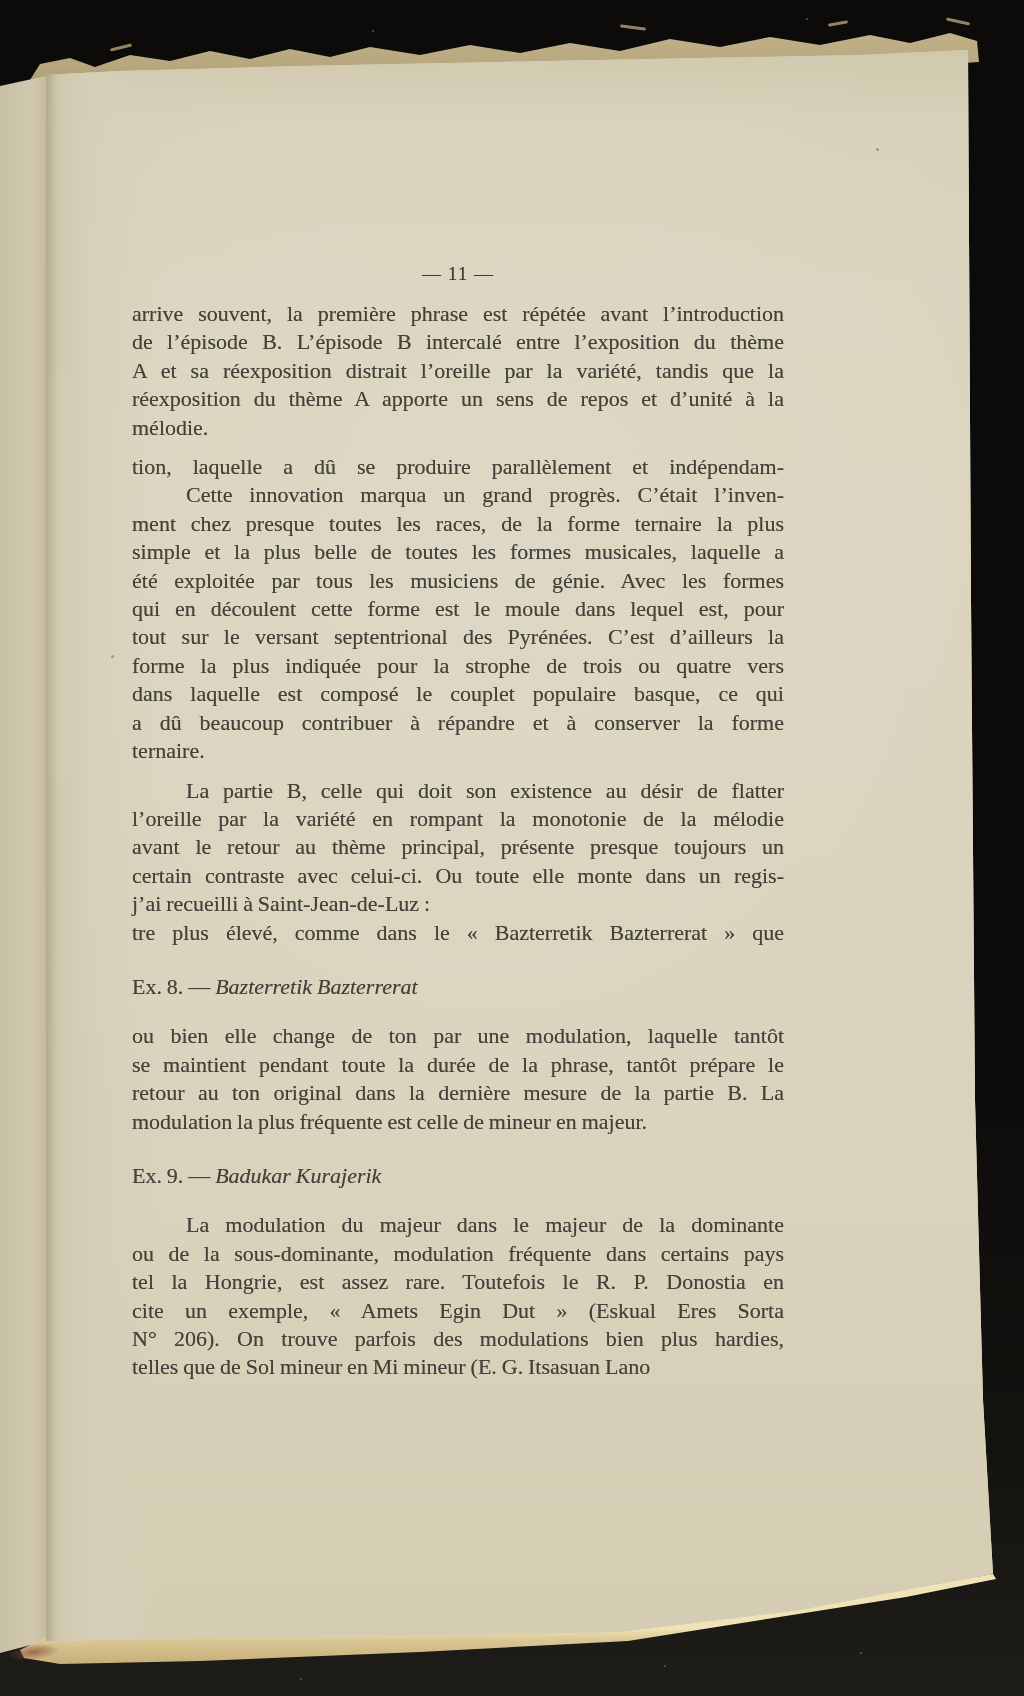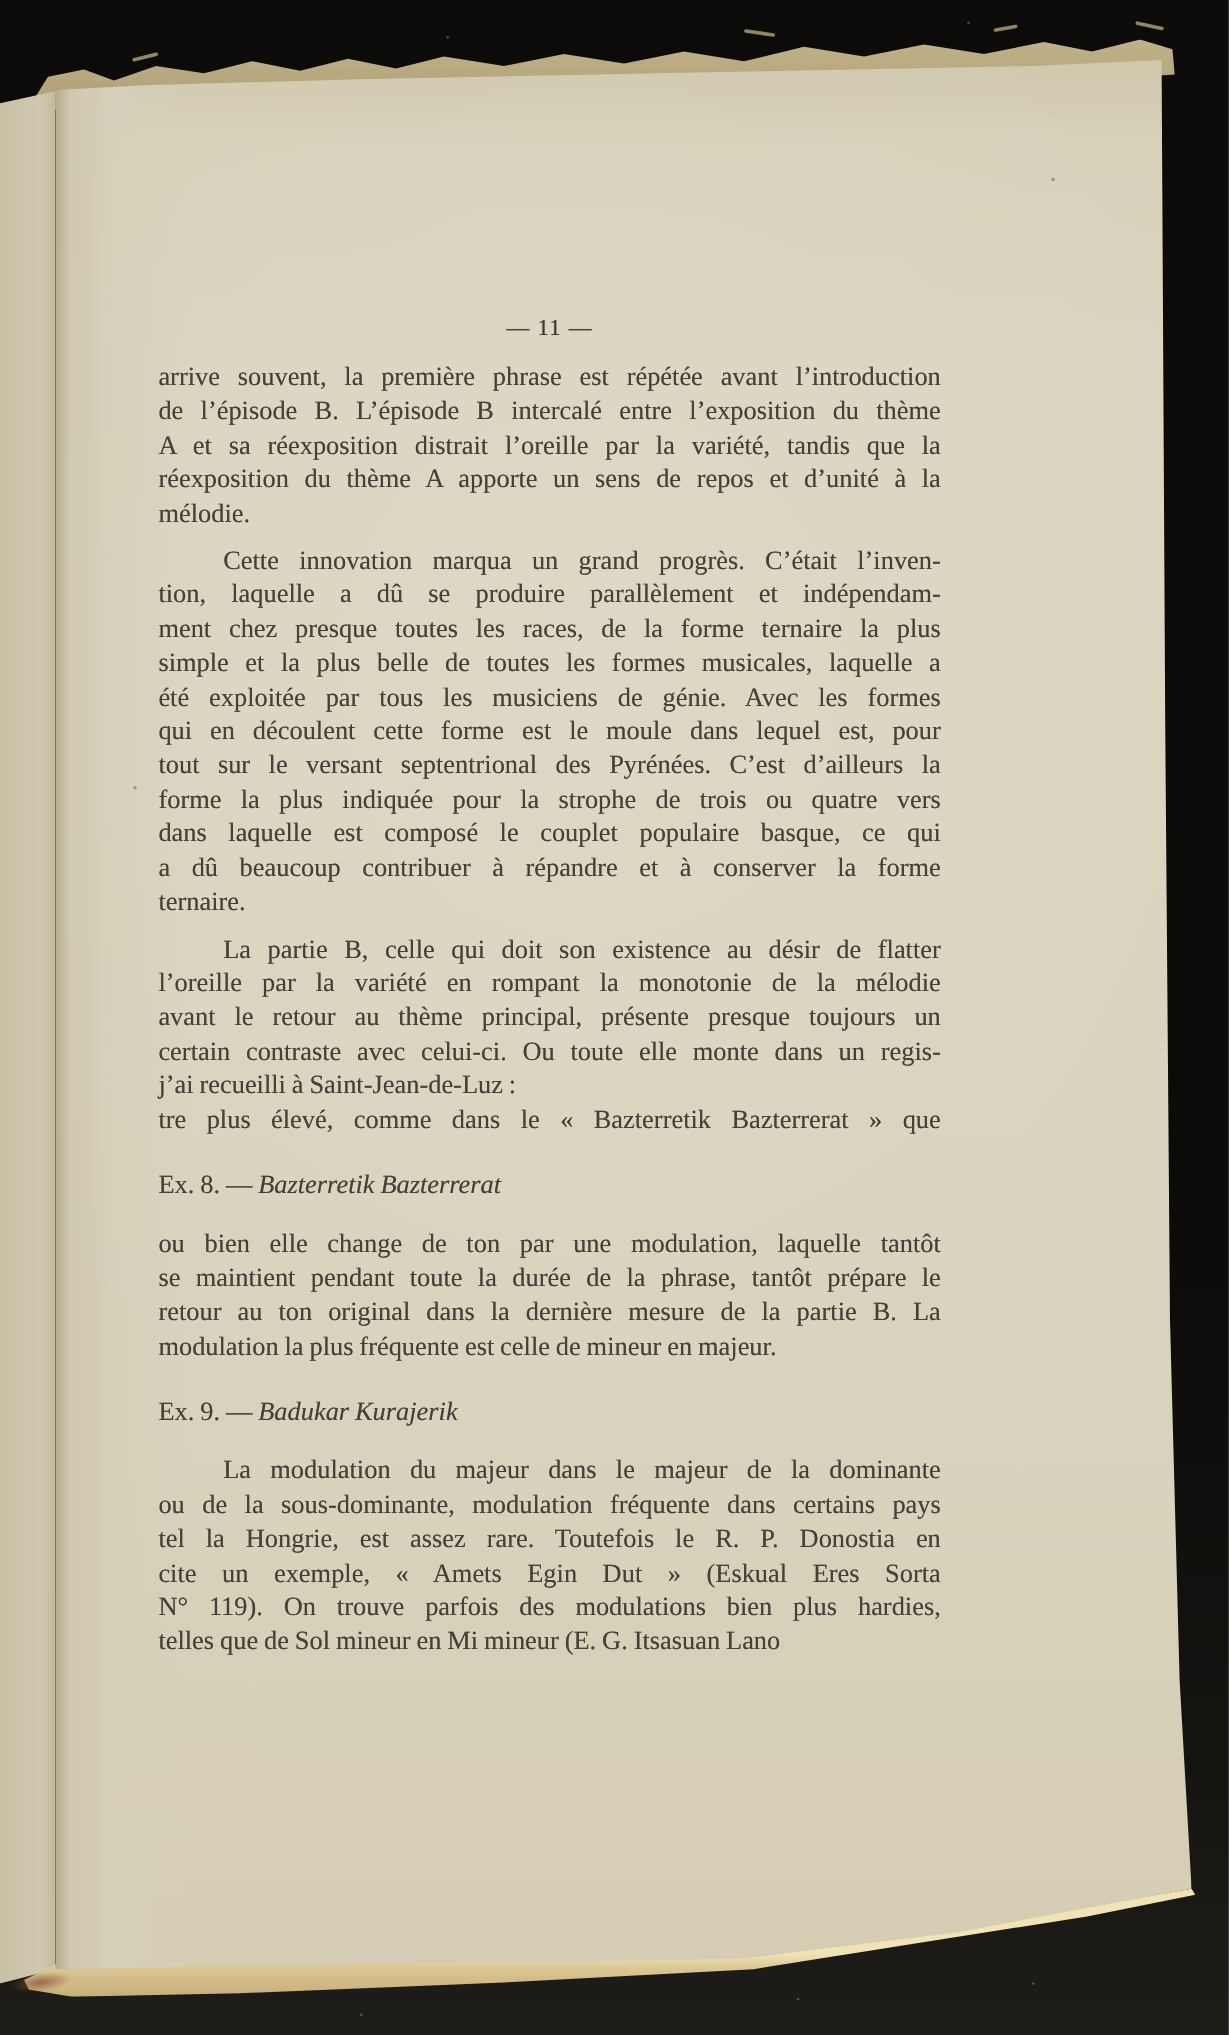--- a/index.html
+++ b/index.html
@@ -39,21 +39,20 @@
 
   
   .page{
     position:absolute;left:0;top:0;width:1024px;height:1696px;
     background:
       radial-gradient(90% 60% at 48% 34%,rgba(255,255,255,.10),rgba(255,255,255,0) 70%),
       linear-gradient(90deg,#b3aa8d 46px,#cfc8ae 58px,#d6cfb8 90px,rgba(214,207,184,0) 160px),
       linear-gradient(180deg,#cfc8ad 50px,#d8d1ba 120px,#dad4bf 300px,#d9d3bd 1200px,#d5cdb3 1630px),
       #d8d1ba;
     clip-path:polygon(46px 75px,120px 71px,300px 66px,600px 60px,860px 55px,968px 50px,971px 600px,975px 1100px,983px 1400px,993px 1574px,900px 1591px,800px 1610px,620px 1632px,400px 1636px,200px 1638px,46px 1641px);
-    border-radius:31px;
   }
   .page-speck{position:absolute;border-radius:50%;background:#6b6354;opacity:.55;}
 
   
   .pagenum{
     position:absolute;left:132px;top:260px;width:652px;
     text-align:center;font-size:19px;line-height:28px;letter-spacing:1px;
     color:#3e3a31;text-shadow:0 0 .6px rgba(62,58,49,.7);
   }
   .text{
@@ -91,22 +90,22 @@
     <div class="pagenum">— 11 —</div>
     <div class="text">
         <div class="para">
           <div class="line">arrive souvent, la première phrase est répétée avant l’introduction</div>
           <div class="line">de l’épisode B. L’épisode B intercalé entre l’exposition du thème</div>
           <div class="line">A et sa réexposition distrait l’oreille par la variété, tandis que la</div>
           <div class="line">réexposition du thème A apporte un sens de repos et d’unité à la</div>
           <div class="line last">mélodie.</div>
         </div>
         <div class="para">
+          <div class="line">tion, laquelle a dû se produire parallèlement et indépendam-</div>
           <div class="line first-indent">Cette innovation marqua un grand progrès. C’était l’inven-</div>
-          <div class="line">tion, laquelle a dû se produire parallèlement et indépendam-</div>
           <div class="line">ment chez presque toutes les races, de la forme ternaire la plus</div>
           <div class="line">simple et la plus belle de toutes les formes musicales, laquelle a</div>
           <div class="line">été exploitée par tous les musiciens de génie. Avec les formes</div>
           <div class="line">qui en découlent cette forme est le moule dans lequel est, pour</div>
           <div class="line">tout sur le versant septentrional des Pyrénées. C’est d’ailleurs la</div>
           <div class="line">forme la plus indiquée pour la strophe de trois ou quatre vers</div>
           <div class="line">dans laquelle est composé le couplet populaire basque, ce qui</div>
           <div class="line">a dû beaucoup contribuer à répandre et à conserver la forme</div>
           <div class="line last">ternaire.</div>
         </div>
@@ -124,21 +123,21 @@
           <div class="line">se maintient pendant toute la durée de la phrase, tantôt prépare le</div>
           <div class="line">retour au ton original dans la dernière mesure de la partie B. La</div>
           <div class="line last">modulation la plus fréquente est celle de mineur en majeur.</div>
         </div>
         <div class="ex-heading"><span class="label">Ex. 9.</span><span class="sep"> — </span><span class="title">Badukar Kurajerik</span></div>
         <div class="para">
           <div class="line first-indent">La modulation du majeur dans le majeur de la dominante</div>
           <div class="line">ou de la sous-dominante, modulation fréquente dans certains pays</div>
           <div class="line">tel la Hongrie, est assez rare. Toutefois le R. P. Donostia en</div>
           <div class="line">cite un exemple, « Amets Egin Dut » (Eskual Eres Sorta</div>
-          <div class="line">N° 119). On trouve parfois des modulations bien plus hardies,</div>
+          <div class="line">N° 206). On trouve parfois des modulations bien plus hardies,</div>
           <div class="line last">telles que de Sol mineur en Mi mineur (E. G. Itsasuan Lano</div>
         </div>
       </div>
     <div class="page-speck" style="left:111px;top:655px;width:3px;height:3px;"></div>
     <div class="page-speck" style="left:876px;top:148px;width:3px;height:3px;"></div>
   </div>
 
   <div class="dust" style="left:372px;top:30px;width:2px;height:2px;"></div>
   <div class="dust" style="left:806px;top:18px;width:2px;height:2px;"></div>
   <div class="dust" style="left:664px;top:1665px;width:2px;height:2px;"></div>

